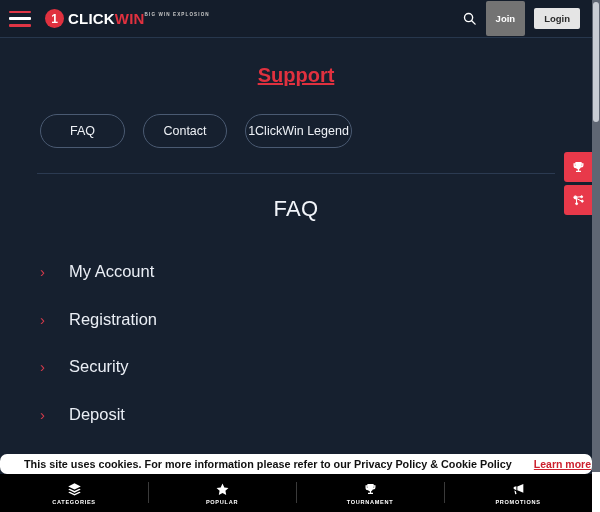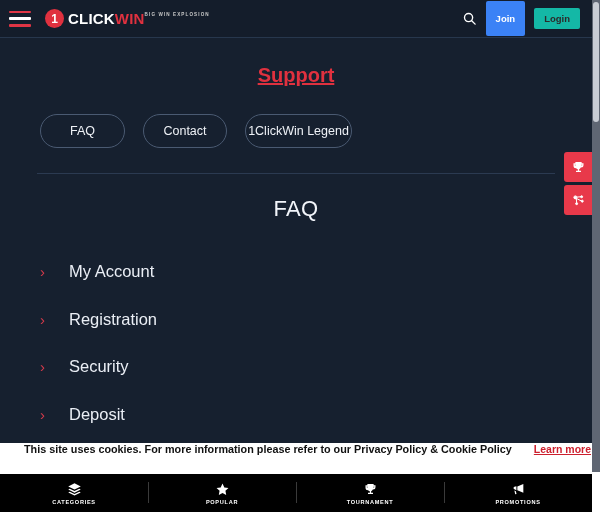--- a/index.html
+++ b/index.html
@@ -50,25 +50,25 @@
     font-size: 4.6px; color: #c9c9c9; letter-spacing: 1.1px;
     font-weight: bold; margin-top: 2px;
   }
 
   .header-right {
     margin-left: auto; display: flex; align-items: center; gap: 9px;
     margin-right: 12px;
   }
   .search-icon { cursor: pointer; display: flex; }
   .btn-join {
-    background: #3b82f6; color: #fff; font-size: 9.5px; font-weight: bold;
+    background: #737373; color: #fff; font-size: 9.5px; font-weight: bold;
     padding: 12px 10px; border: none; border-radius: 2px; cursor: pointer; text-align: center;
   }
   .btn-login {
-    background: #14b8a6; color: #2b2b2b; font-size: 9.5px; font-weight: bold;
+    background: #e5e5e5; color: #2b2b2b; font-size: 9.5px; font-weight: bold;
     padding: 5px 10px; border: none; border-radius: 2px; cursor: pointer;
   }
 
   
   .main { position: absolute; top: 38px; left: 0; width: 592px; }
 
   .support-title {
     text-align: center; color: #e0313f;
     font-size: 20px; font-weight: bold;
     margin-top: 26px;
@@ -124,25 +124,26 @@
   .side-btn {
     width: 28px; height: 30px; background: #e8394a;
     border-radius: 3px 0 0 3px;
     display: flex; align-items: center; justify-content: center;
     cursor: pointer;
   }
 
   
   .cookie-banner {
     position: absolute; left: 0; bottom: 38px;
-    width: 592px; height: 31px;
+    width: 592px; height: 20px;
     background: #ffffff;
-    display: flex; 
+    display: flex; align-items: center;
     padding: 0 10px 0 24px;
     z-index: 40;
+    border-radius: 7px;
   }
   .cookie-text {
     color: #111111; font-size: 10.8px; font-weight: bold;
     white-space: nowrap;
   }
   .cookie-learn {
     color: #cc1f2d; font-size: 10.5px; font-weight: bold;
     text-decoration: underline; margin-left: 22px;
     cursor: pointer; white-space: nowrap;
   }

